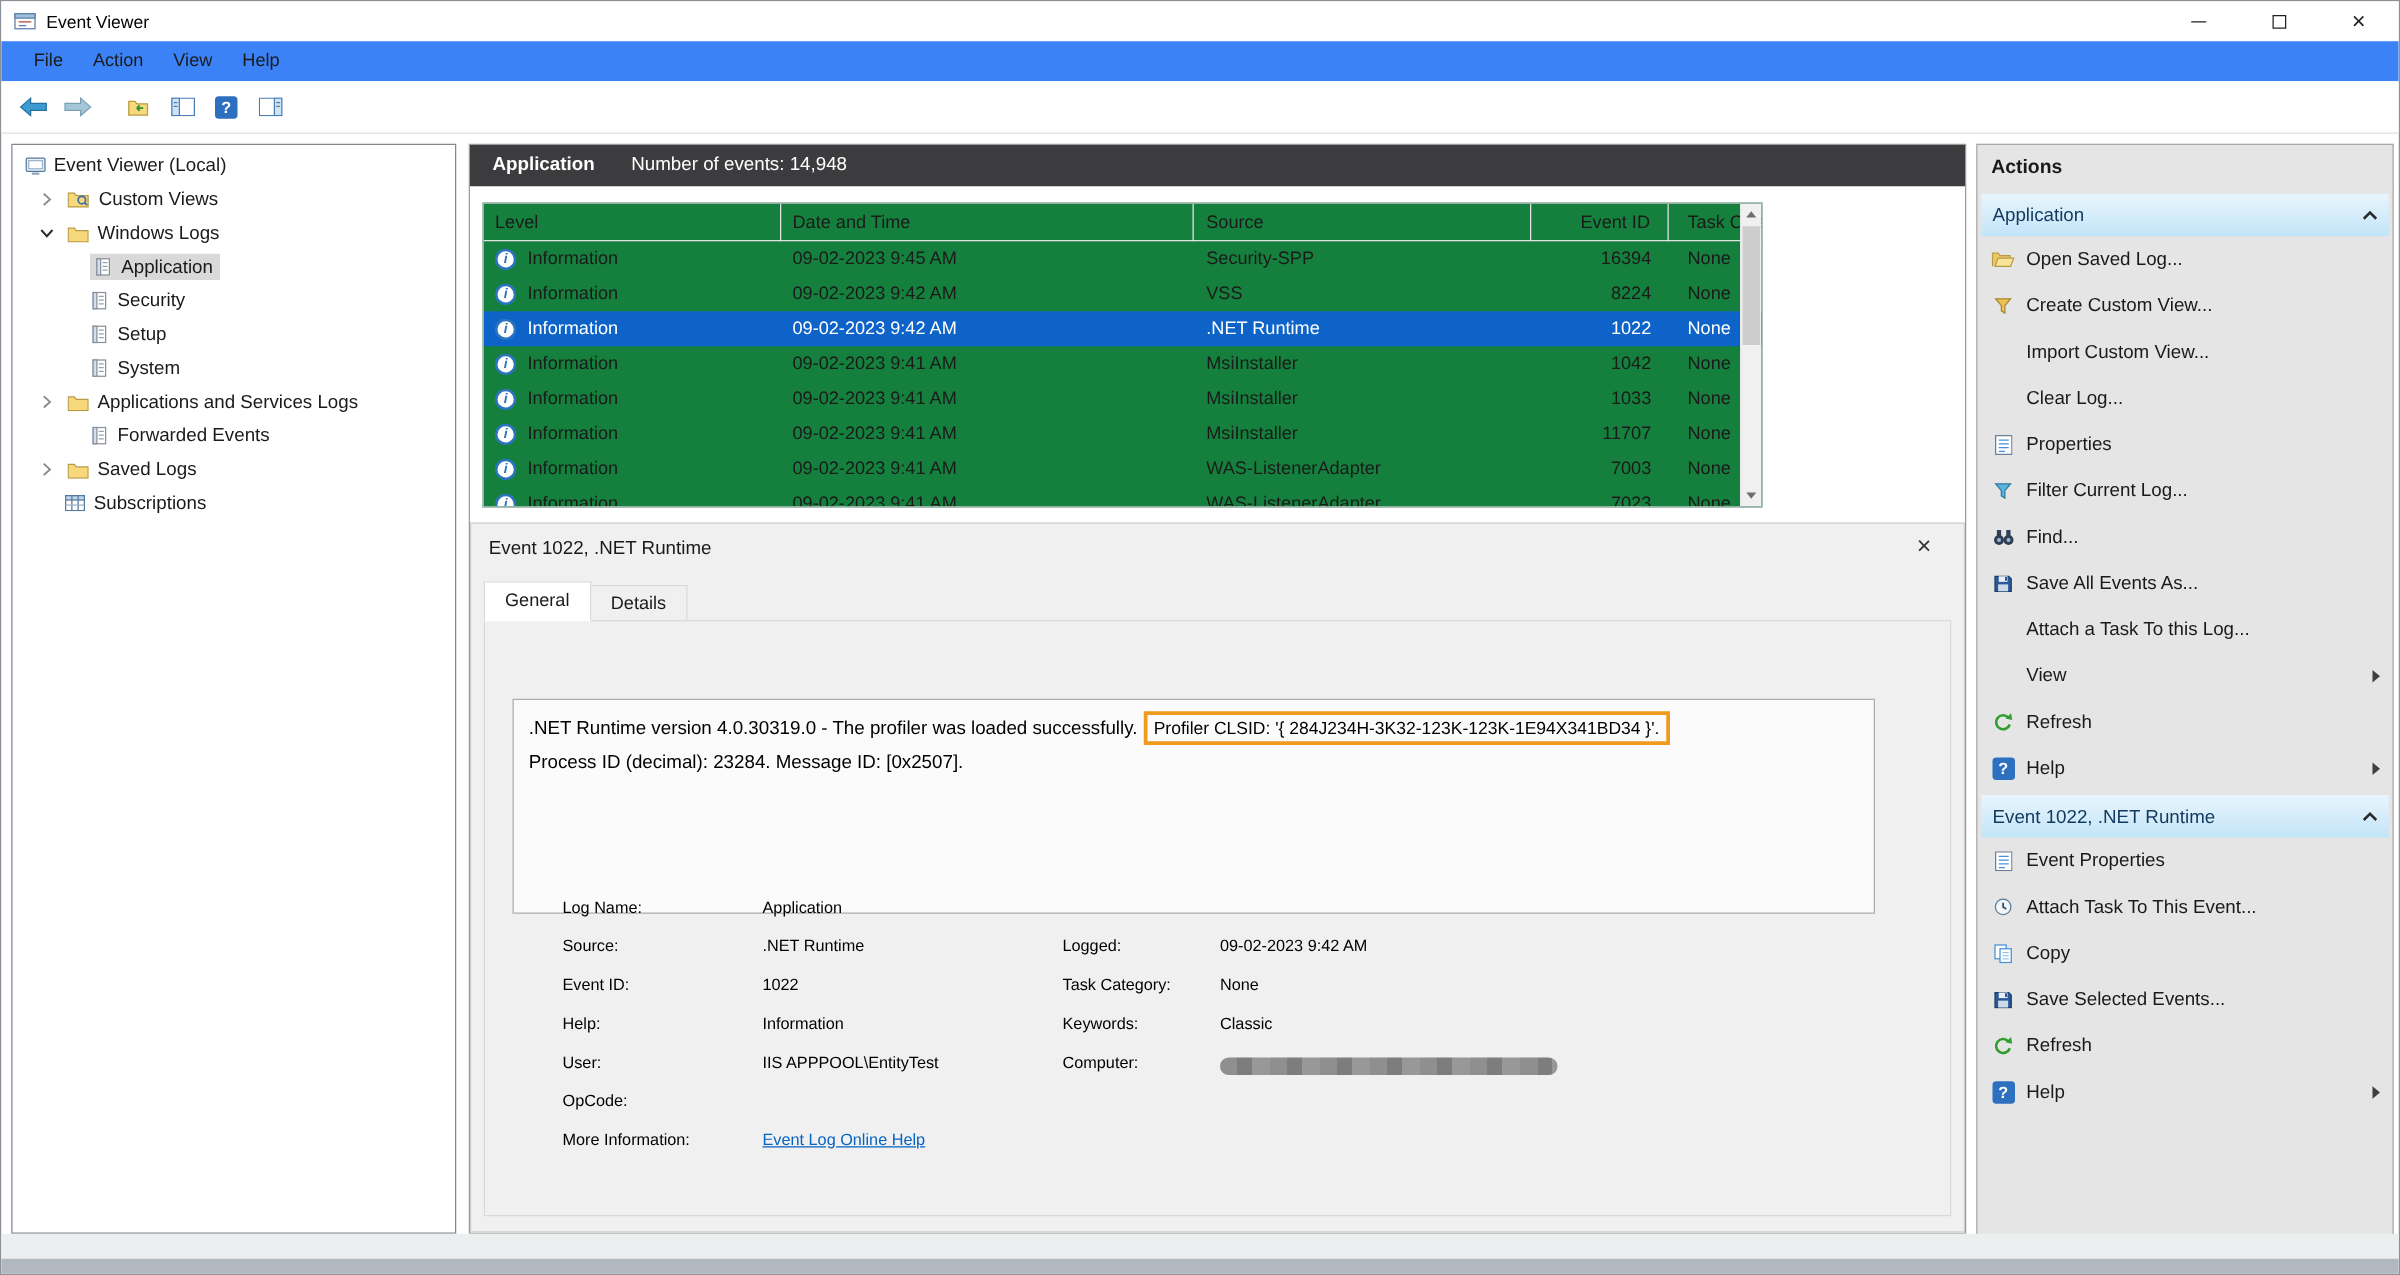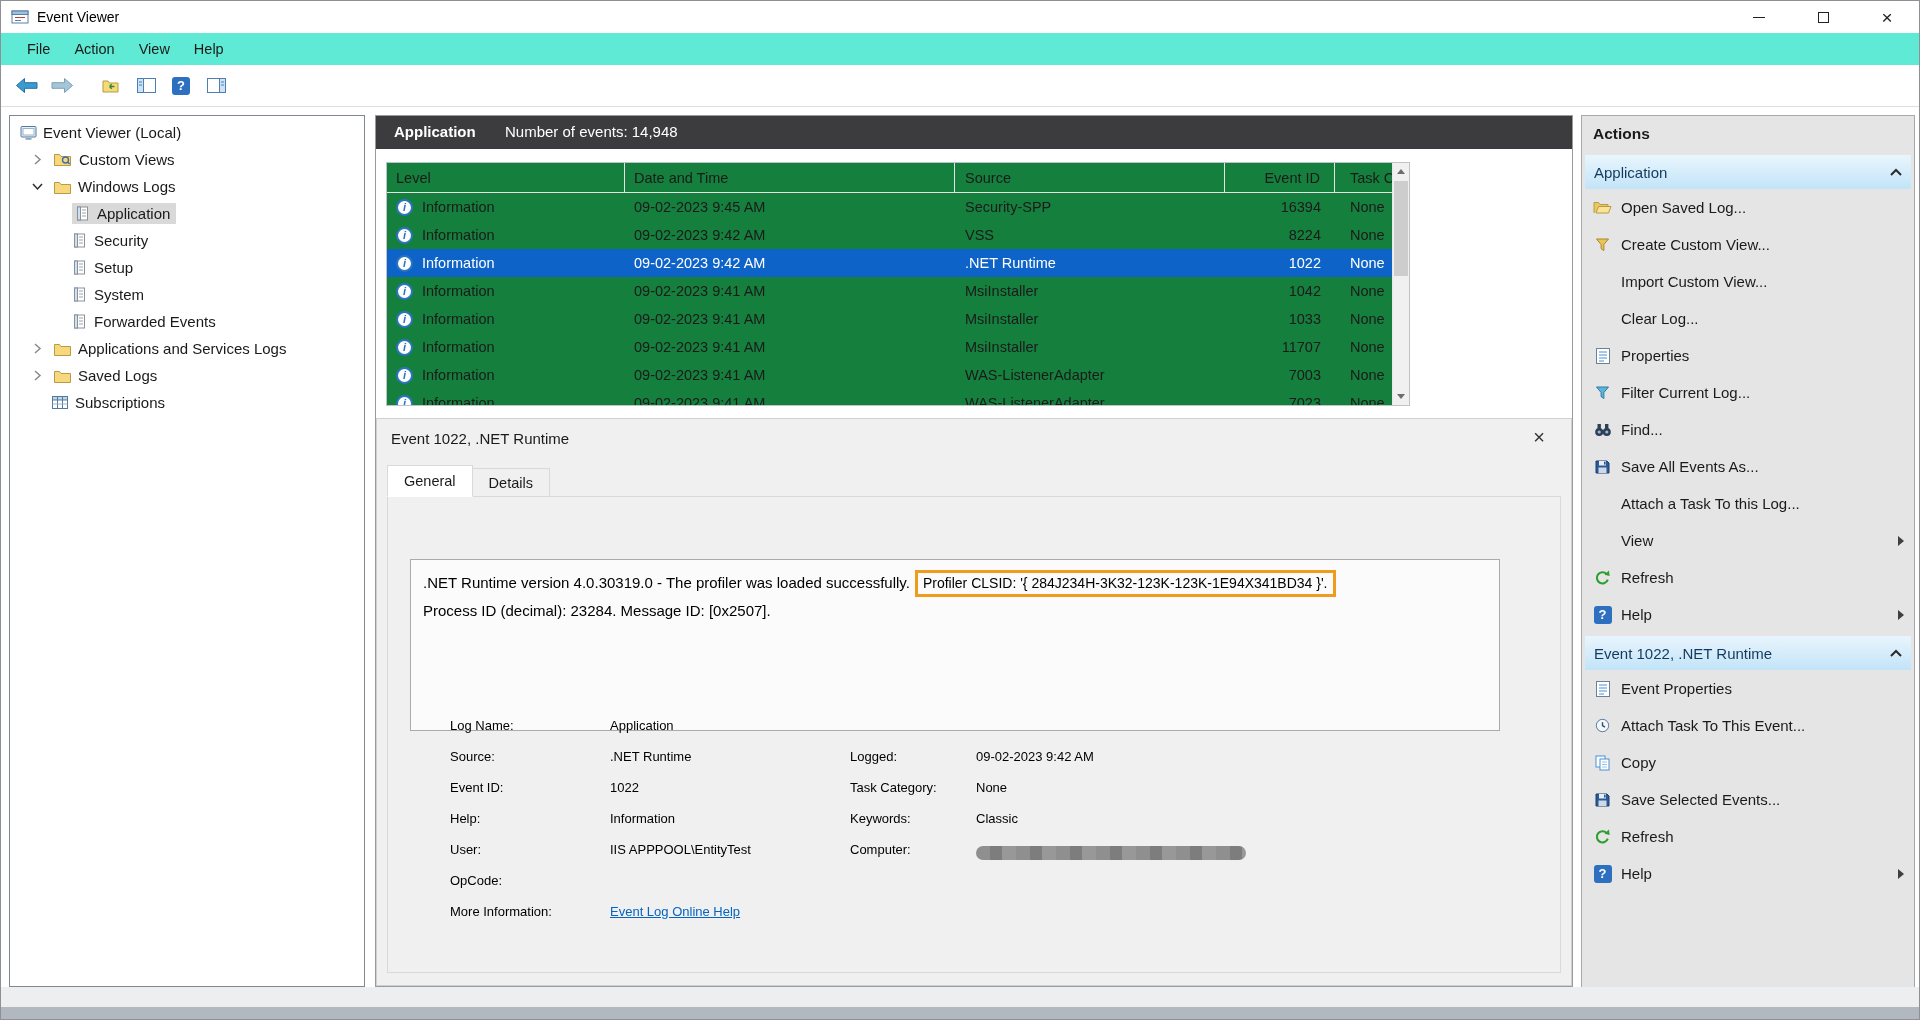--- a/index.html
+++ b/index.html
@@ -11,21 +11,21 @@
   .titlebar { position:absolute; top:0; left:0; width:100%; height:32px; display:flex; align-items:center; background:#fff; }
   .app-icon { margin-left:10px; display:flex; }
   .win-title { margin-left:8px; font-size:14px; color:#000; }
   .win-controls { position:absolute; right:0; top:0; height:32px; display:flex; }
   .win-btn { width:64px; height:32px; display:flex; align-items:center; justify-content:center; }
   .min-glyph { width:12px; height:0; border-top:1.5px solid #222; display:block; }
   .max-glyph { width:11px; height:11px; border:1.5px solid #222; display:block; }
   .close-glyph { font-size:19px; line-height:19px; color:#222; }
 
   
-  .menubar { position:absolute; top:32px; left:0; width:100%; height:32px; display:flex; align-items:center; padding-left:14px; background:#5eead4; }
+  .menubar { position:absolute; top:32px; left:0; width:100%; height:32px; display:flex; align-items:center; padding-left:14px; background:#3b82f6; }
   .menu-item { padding:4px 12px; font-size:14.5px; }
 
   
   .toolbar { position:absolute; top:64px; left:0; width:100%; height:42px; display:flex; align-items:center; padding-left:10px; background:#fff; border-bottom:1px solid #dfdfdf; }
   .tool-btn { width:32px; height:32px; display:flex; align-items:center; justify-content:center; margin-right:3px; }
   .tool-gap { width:14px; }
   .help-badge { width:18px; height:18px; background:#2e70c0; border-radius:3px; color:#fff; font-weight:bold; font-size:13px; display:flex; align-items:center; justify-content:center; }
 
   
   .tree-panel { position:absolute; left:8px; top:114px; width:356px; height:872px; background:#fff; border:1px solid #828790; padding-top:3px; }
@@ -266,45 +266,45 @@
             <rect x="2.5" y="1" width="10" height="13" fill="#fff" stroke="#8b9199"></rect>
             <rect x="2.5" y="1" width="3" height="13" fill="#cfe0f2" stroke="#8b9199"></rect>
             <line x1="7" y1="4" x2="11" y2="4" stroke="#9aa1a9"></line>
             <line x1="7" y1="7" x2="11" y2="7" stroke="#9aa1a9"></line>
             <line x1="7" y1="10" x2="11" y2="10" stroke="#9aa1a9"></line>
           </svg>
       </span>
       <span class="t-label">System</span>
     </div>
 
+    <div class="tree-row lvl1">
+      <span class="chev">
+          <svg width="15" height="15">
+            <polyline points="5,3 10,7.5 5,12" fill="none" stroke="#8a8a8a" stroke-width="1.5"></polyline>
+          </svg>
+        </span>
+      <span class="t-ico">
+        <svg width="17" height="14">
+            <path d="M0.5 13.5 v-11 h5 l1.5 2 h9.5 v9z" fill="#f7d87c" stroke="#b99b43"></path>
+          </svg>
+      </span>
+      <span class="t-label">Applications and Services Logs</span>
+    </div>
+
     <div class="tree-row lvl2">
       <span class="t-ico">
         <svg width="15" height="15">
             <rect x="2.5" y="1" width="10" height="13" fill="#fff" stroke="#8b9199"></rect>
             <rect x="2.5" y="1" width="3" height="13" fill="#cfe0f2" stroke="#8b9199"></rect>
             <line x1="7" y1="4" x2="11" y2="4" stroke="#9aa1a9"></line>
             <line x1="7" y1="7" x2="11" y2="7" stroke="#9aa1a9"></line>
             <line x1="7" y1="10" x2="11" y2="10" stroke="#9aa1a9"></line>
           </svg>
       </span>
       <span class="t-label">Forwarded Events</span>
-    </div>
-
-    <div class="tree-row lvl1">
-      <span class="chev">
-          <svg width="15" height="15">
-            <polyline points="5,3 10,7.5 5,12" fill="none" stroke="#8a8a8a" stroke-width="1.5"></polyline>
-          </svg>
-        </span>
-      <span class="t-ico">
-        <svg width="17" height="14">
-            <path d="M0.5 13.5 v-11 h5 l1.5 2 h9.5 v9z" fill="#f7d87c" stroke="#b99b43"></path>
-          </svg>
-      </span>
-      <span class="t-label">Applications and Services Logs</span>
     </div>
 
     <div class="tree-row lvl1">
       <span class="chev">
           <svg width="15" height="15">
             <polyline points="5,3 10,7.5 5,12" fill="none" stroke="#8a8a8a" stroke-width="1.5"></polyline>
           </svg>
         </span>
       <span class="t-ico">
         <svg width="17" height="14">

